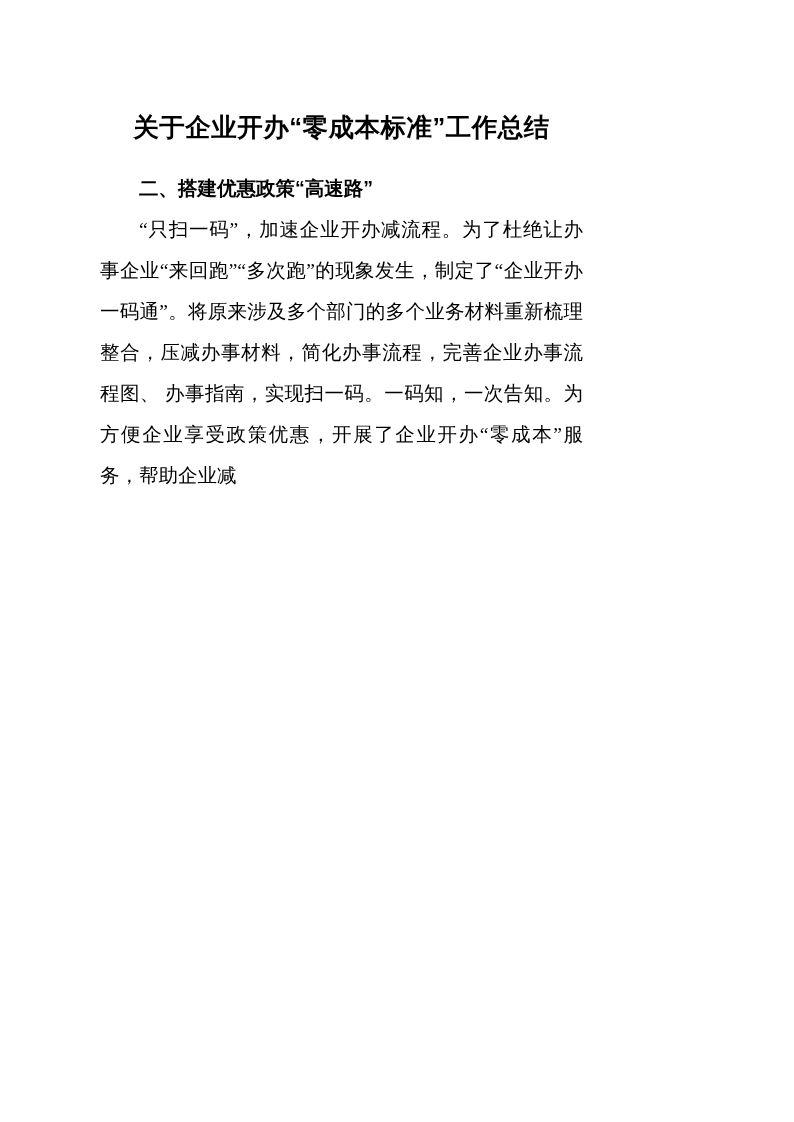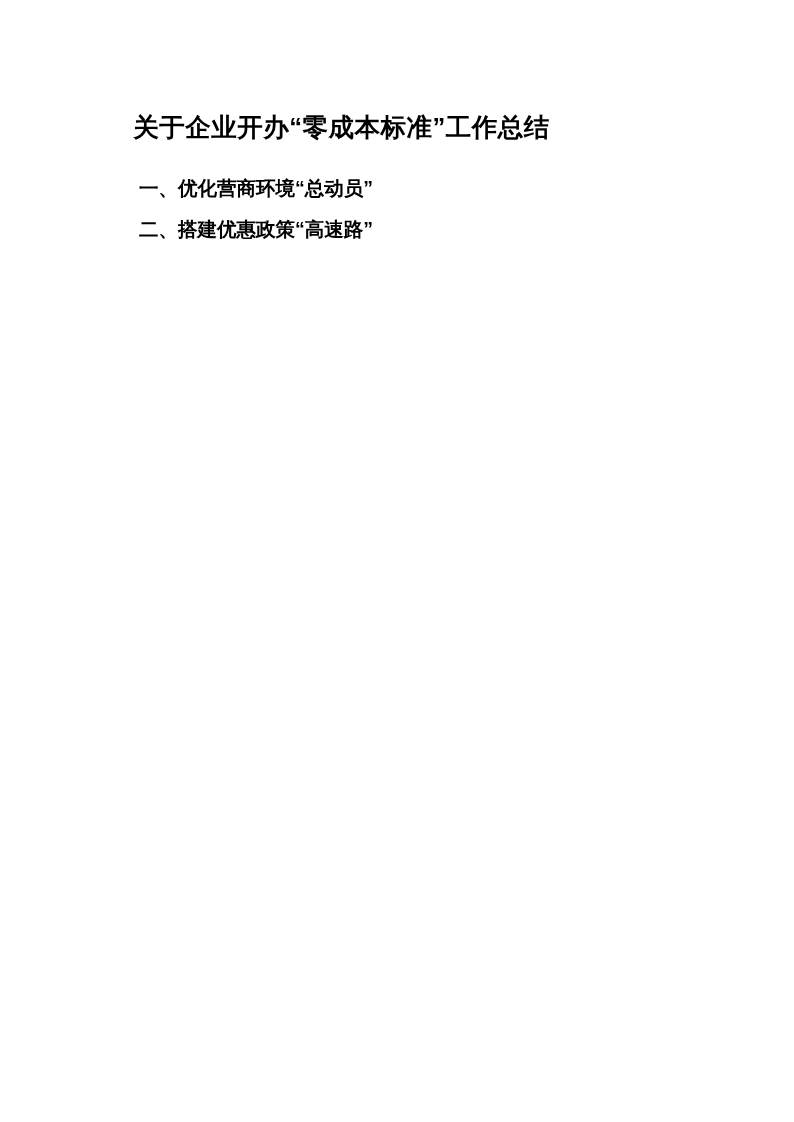--- a/index.html
+++ b/index.html
@@ -54,21 +54,21 @@
 </head>
 <body>
 
 <div class="page">
 
   <h1 class="doc-title">关于企业开办“零成本标准”工作总结</h1>
 
   <div class="blocks">
 
 
-    <p class="heading">一、优化营商环境“总动员”</p>
 
 
     <p class="heading">二、搭建优惠政策“高速路”</p>
 
+    <p class="para">“只扫一码”，加速企业开办减流程。为了杜绝让办事企业“来回跑”“多次跑”的现象发生，制定了“企业开办一码通”。将原来涉及多个部门的多个业务材料重新梳理整合，压减办事材料，简化办事流程，完善企业办事流程图、 办事指南，实现扫一码。一码知，一次告知。为方便企业享受政策优惠，开展了企业开办“零成本”服务，帮助企业减</p>
 
   </div>
 
 </div>
 
 </body></html>

